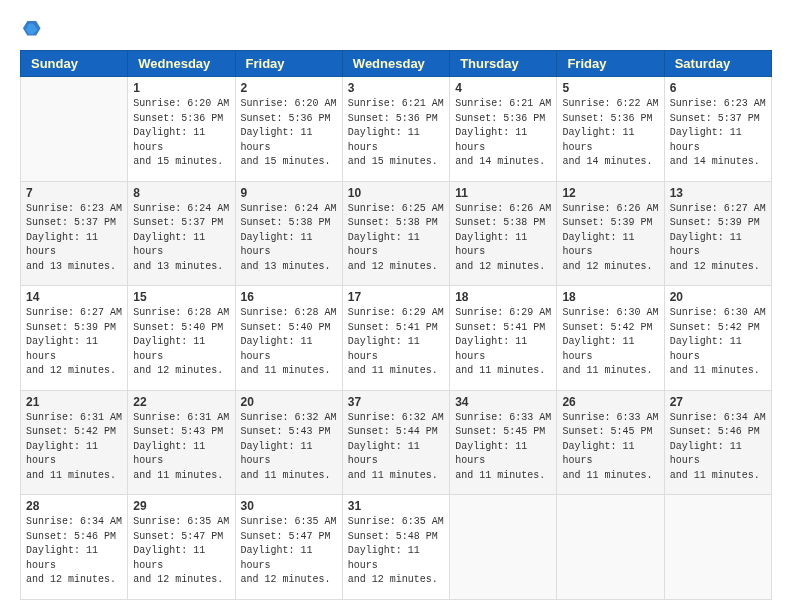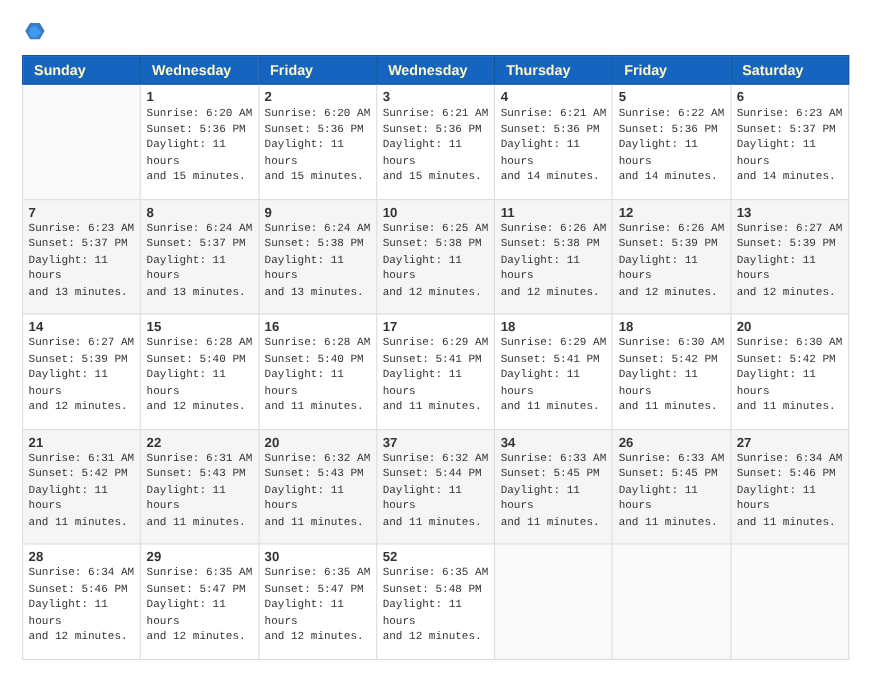--- a/index.html
+++ b/index.html
@@ -350,21 +350,21 @@
 and 12 minutes.</div>
           </td>
           <td class="row-white">
             <span class="day-number">30</span>
             <div class="day-info" style="white-space: pre-line;">Sunrise: 6:35 AM
 Sunset: 5:47 PM
 Daylight: 11 hours
 and 12 minutes.</div>
           </td>
           <td class="row-white">
-            <span class="day-number">52</span>
+            <span class="day-number">31</span>
             <div class="day-info" style="white-space: pre-line;">Sunrise: 6:35 AM
 Sunset: 5:48 PM
 Daylight: 11 hours
 and 12 minutes.</div>
           </td>
           <td class="empty"></td>
           <td class="empty"></td>
           <td class="empty"></td>
         </tr>
       </tbody>

